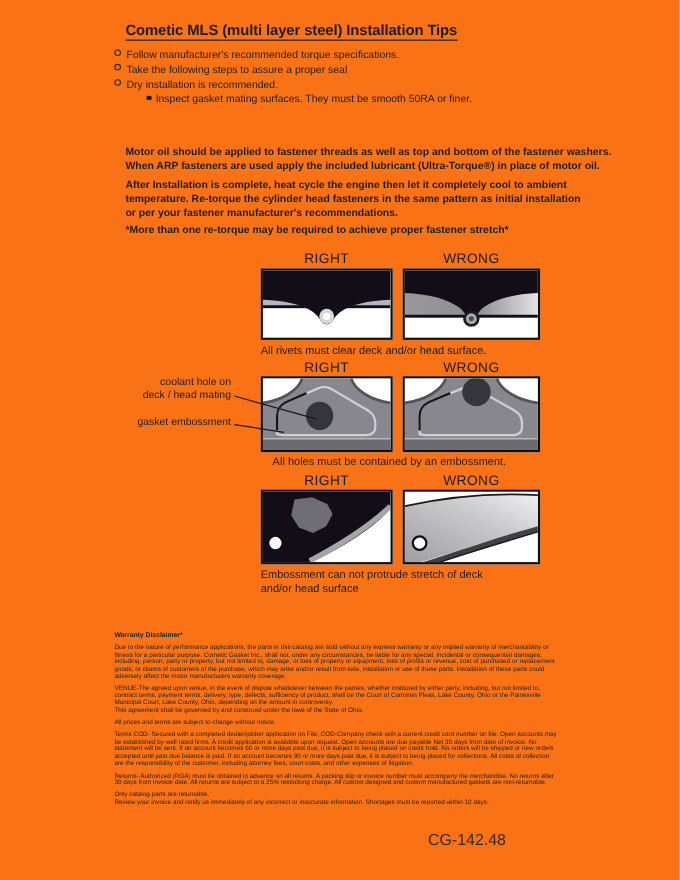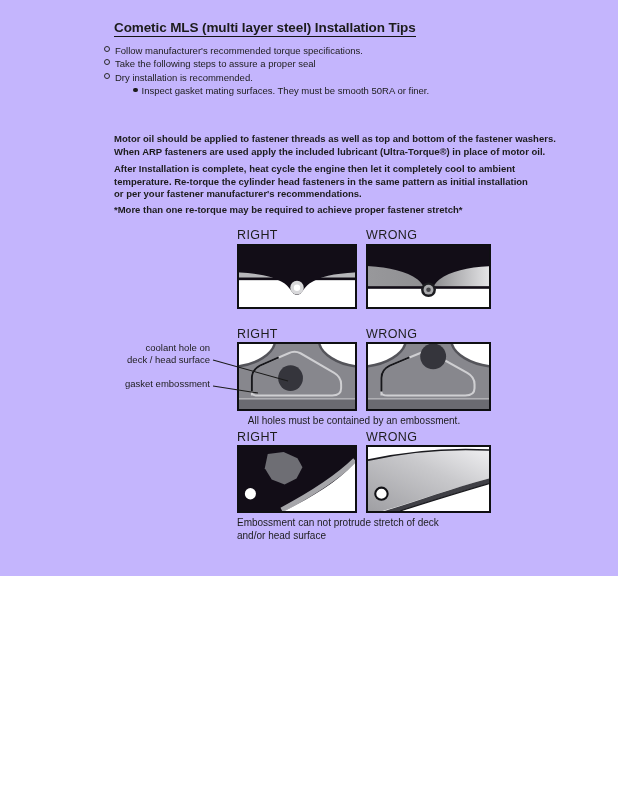--- a/index.html
+++ b/index.html
@@ -1,33 +1,33 @@
 <!DOCTYPE html>
 <html><head>
 <meta charset="utf-8">
 <style>
   html,body{margin:0;padding:0;background:#ffffff;}
   .page{
-    position:relative;width:618px;height:576px;background:#c4b5fd;overflow:hidden;
+    position:relative;width:618px;height:800px;background:#f97316;overflow:hidden;
     font-family:"Liberation Sans", sans-serif;color:#1c1c1c;
   }
   .abs{position:absolute;}
   .title{
     left:114px;top:20px;font-size:13.5px;font-weight:bold;margin:0;
     border-bottom:1.6px solid #141414;padding-bottom:1px;letter-spacing:-0.1px;
   }
   .tips{left:104px;top:44px;width:480px;font-size:9.5px;line-height:13.4px;}
   .tip{white-space:nowrap;}
   .tip.sub{margin-left:29px;}
   .ob{display:inline-block;width:4px;height:4px;border:1px solid #2a2a2a;border-radius:50%;margin-right:5px;vertical-align:2px;}
   .fb{display:inline-block;width:4.5px;height:4.5px;background:#1c1c1c;border-radius:50%;margin-right:4px;vertical-align:2px;}
   .diesel-h{left:114px;top:114px;font-size:12px;font-weight:bold;margin:0;}
   .body{margin:0;font-size:9.5px;line-height:12.6px;white-space:pre-line;width:500px;left:114px;font-weight:bold;}
   .p1{top:133px;} .p2{top:163px;} .p3{top:204px;}
-  .dg-header{font-size:12.5px;letter-spacing:0.4px;color:#1d1d1d;}
+  .dg-header{font-size:12.5px;letter-spacing:0.4px;text-align:center;color:#1d1d1d;}
   .panel{border:2.2px solid #0f0f12;background:#fff;box-sizing:border-box;}
   .panel svg{display:block;width:100%;height:100%;}
   .caption{font-size:10px;line-height:13px;white-space:pre-line;}
   .r2label{font-size:9.5px;line-height:11.8px;text-align:right;white-space:pre-line;width:92px;left:118px;}
   .leader{pointer-events:none;z-index:5;}
   .legal{left:104px;top:575px;width:424px;font-size:5.8px;line-height:6.4px;color:#222;}
   .legal h3{font-size:6.2px;margin:0 0 5px 0;}
   .legal p{margin:0 0 5px 0;white-space:pre-line;}
   .pagenum{left:389px;top:756px;font-size:14.5px;color:#2e2a2a;}
 </style>
@@ -74,26 +74,27 @@
         </linearGradient>
       </defs>
       <rect x="0" y="20" width="117" height="20" fill="url(#gw1)"></rect>
       <path d="M0,0 H117 V20 C96,21 80,25 69,33 C62,39 62,45 58.5,45 C55,45 55,39 48,33 C37,25 21,21 0,20 Z" fill="#120d17"></path>
       <rect x="0" y="39.5" width="117" height="2.6" fill="#120d17"></rect>
       <circle cx="58.5" cy="43" r="7.2" fill="#1c1c20"></circle>
       <circle cx="58.5" cy="43" r="4.8" fill="#aaaaad"></circle>
       <circle cx="58.5" cy="43" r="2.2" fill="#46464a"></circle>
     </svg>
   </div>
+  <div class="abs caption" style="left:237px;top:313px;">All rivets must clear deck and/or head surface.</div>
 
   <div class="abs dg-header" style="left:237px;top:327px;width:120px;">RIGHT</div>
   <div class="abs dg-header" style="left:366px;top:327px;width:125px;">WRONG</div>
 
   <div class="abs r2label" style="top:342px;">coolant hole on
-deck / head surface</div>
+deck / head mating</div>
   <div class="abs r2label" style="top:378px;">gasket embossment</div>
 
   <div class="abs panel" style="left:237px;top:342px;width:120px;height:69px;">
     <svg viewBox="0 0 117 63" preserveAspectRatio="none">
       <rect width="117" height="63" fill="#87878d"></rect>
       <rect x="0" y="52.5" width="117" height="1.4" fill="#b9b9bc"></rect>
       <rect x="0" y="54" width="117" height="9" fill="#6b6b71"></rect>
       <path d="M0,0 H36 C33,10 18,19 0,21 Z" fill="#ffffff"></path>
       <path d="M117,0 H81 C84,10 99,19 117,21 Z" fill="#ffffff"></path>
       <path d="M0,21.5 C18,19.5 33,10 36,0" stroke="#54545a" stroke-width="2.5" fill="none"></path>

